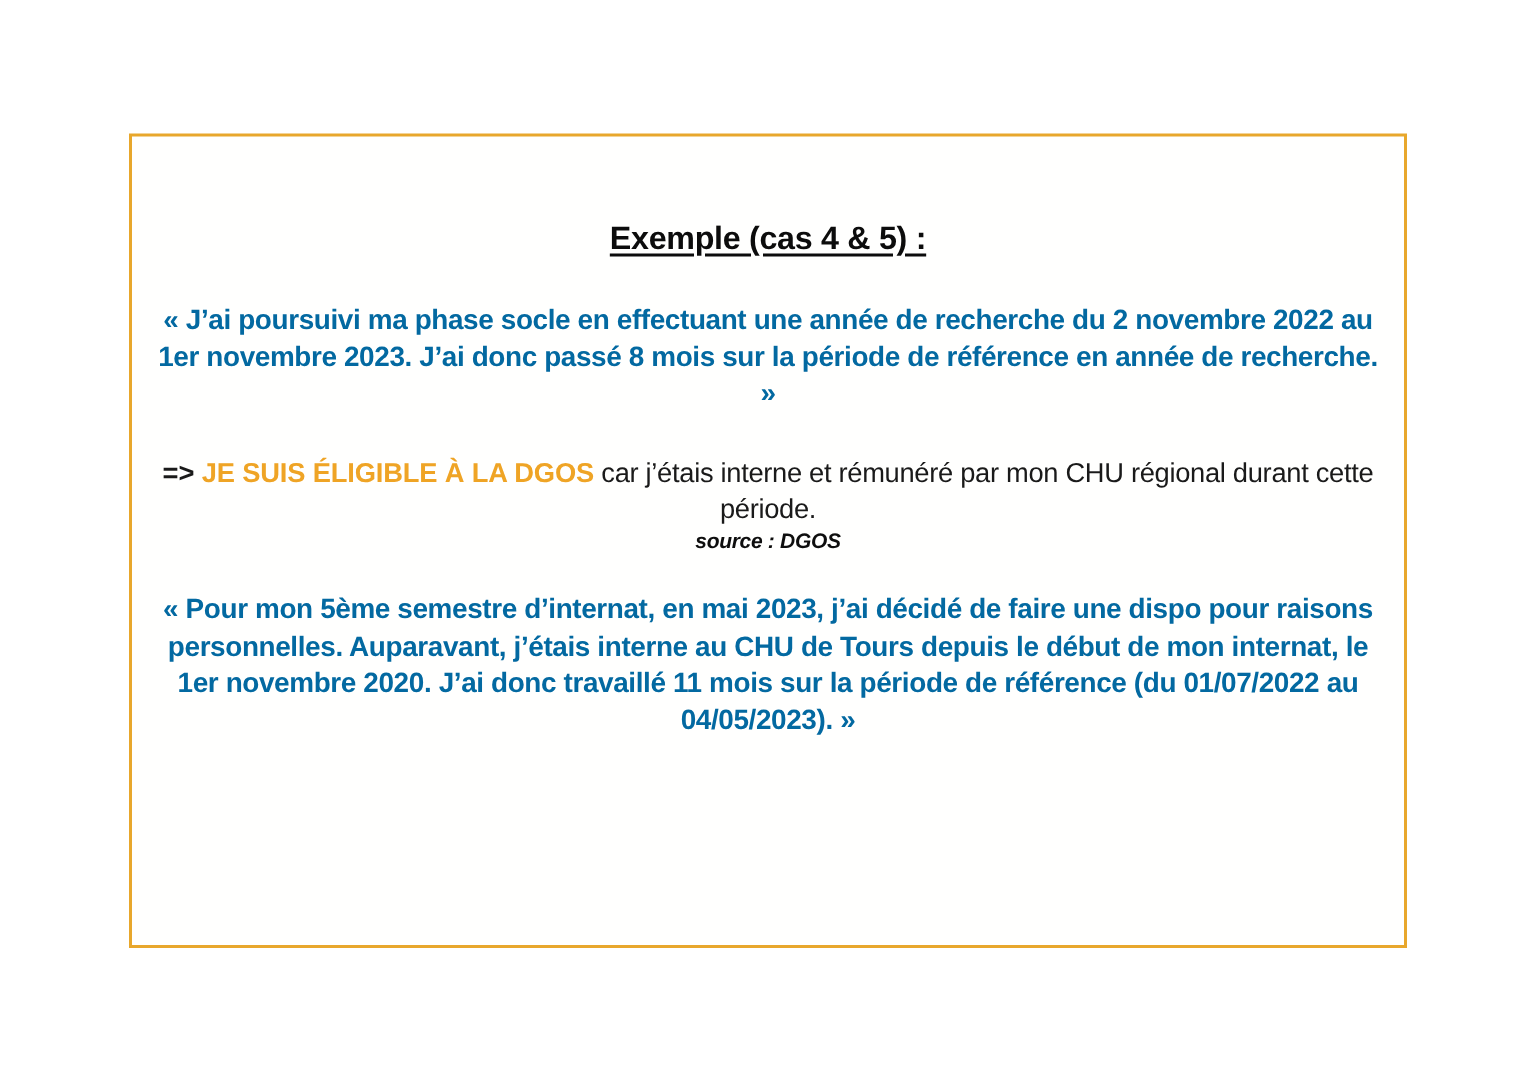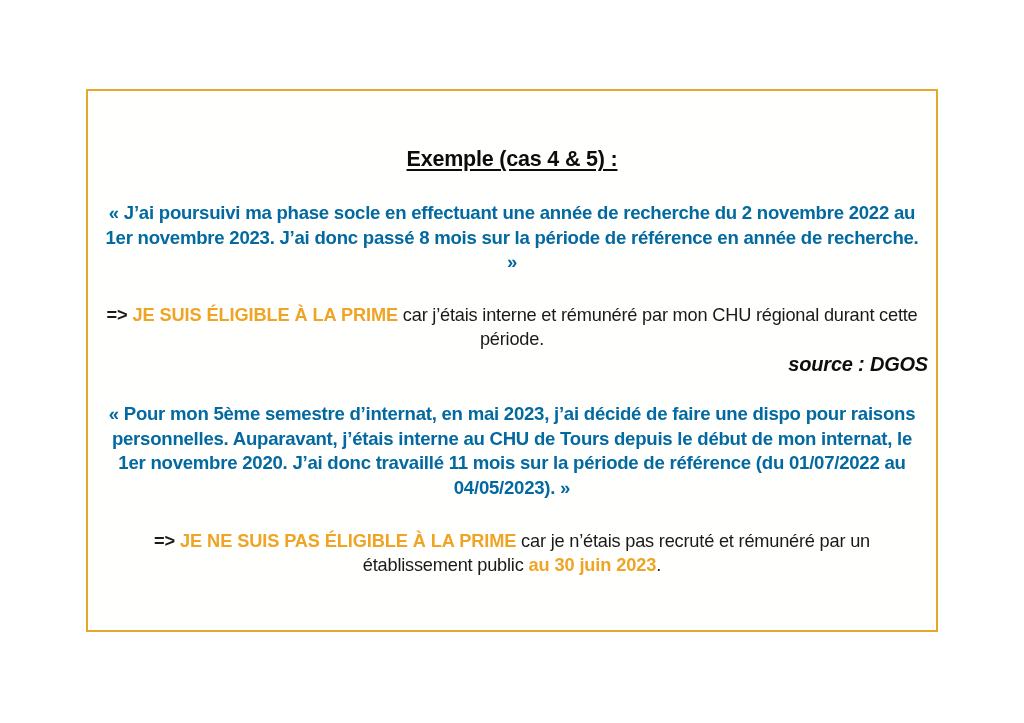--- a/index.html
+++ b/index.html
@@ -72,28 +72,27 @@
     font-weight: bold;
     color: #1A1A1A;
     letter-spacing: 0px;
   }
   .hl {
     color: #EFA425;
     font-weight: bold;
     letter-spacing: -0.1px;
   }
   .src {
-    font-size: 20px;
+    font-size: 14px;
     font-weight: bold;
     font-style: italic;
     color: #0E0E0E;
     letter-spacing: -0.2px;
     margin: 0;
     line-height: 1.33;
-    text-align: right;
   }
   .ref {
     font-size: 18px;
     font-weight: bold;
     font-style: italic;
     color: #101010;
     letter-spacing: -0.2px;
     line-height: 1.33;
     margin: 0;
   }
@@ -118,33 +117,29 @@
     <div class="inner">
 
       <h1 class="title">Exemple (cas 4 &amp; 5) :</h1>
 
       <p class="quote">« J’ai poursuivi ma phase socle en effectuant une année de recherche du 2 novembre 2022 au 1er novembre 2023. J’ai donc passé 8 mois sur la période de référence en année de recherche. »</p>
 
       <div class="gap-a"></div>
 
       <p class="verdict">
         <span class="arrow">=&gt;</span>
-        <span class="hl">JE SUIS ÉLIGIBLE À LA PRIME</span><span> car j’étais interne et rémunéré par mon CHU régional durant cette période.</span>
+        <span class="hl">JE SUIS ÉLIGIBLE À LA DGOS</span><span> car j’étais interne et rémunéré par mon CHU régional durant cette période.</span>
       </p>
 
       <p class="src">source : DGOS</p>
 
       <div class="gap-b"></div>
 
       <p class="quote">« Pour mon 5ème semestre d’internat, en mai 2023, j’ai décidé de faire une dispo pour raisons personnelles. Auparavant, j’étais interne au CHU de Tours depuis le début de mon internat, le 1er novembre 2020. J’ai donc travaillé 11 mois sur la période de référence (du 01/07/2022 au 04/05/2023). »</p>
 
       <div class="gap-c"></div>
 
-      <p class="verdict">
-        <span class="arrow">=&gt;</span>
-        <span class="hl">JE NE SUIS PAS ÉLIGIBLE À LA PRIME</span><span> car je n’étais pas recruté et rémunéré par un établissement public </span><span class="hl">au 30 juin 2023</span><span>.</span>
-      </p>
 
 
     </div>
   </div>
 
 </div>
 
 </body></html>

